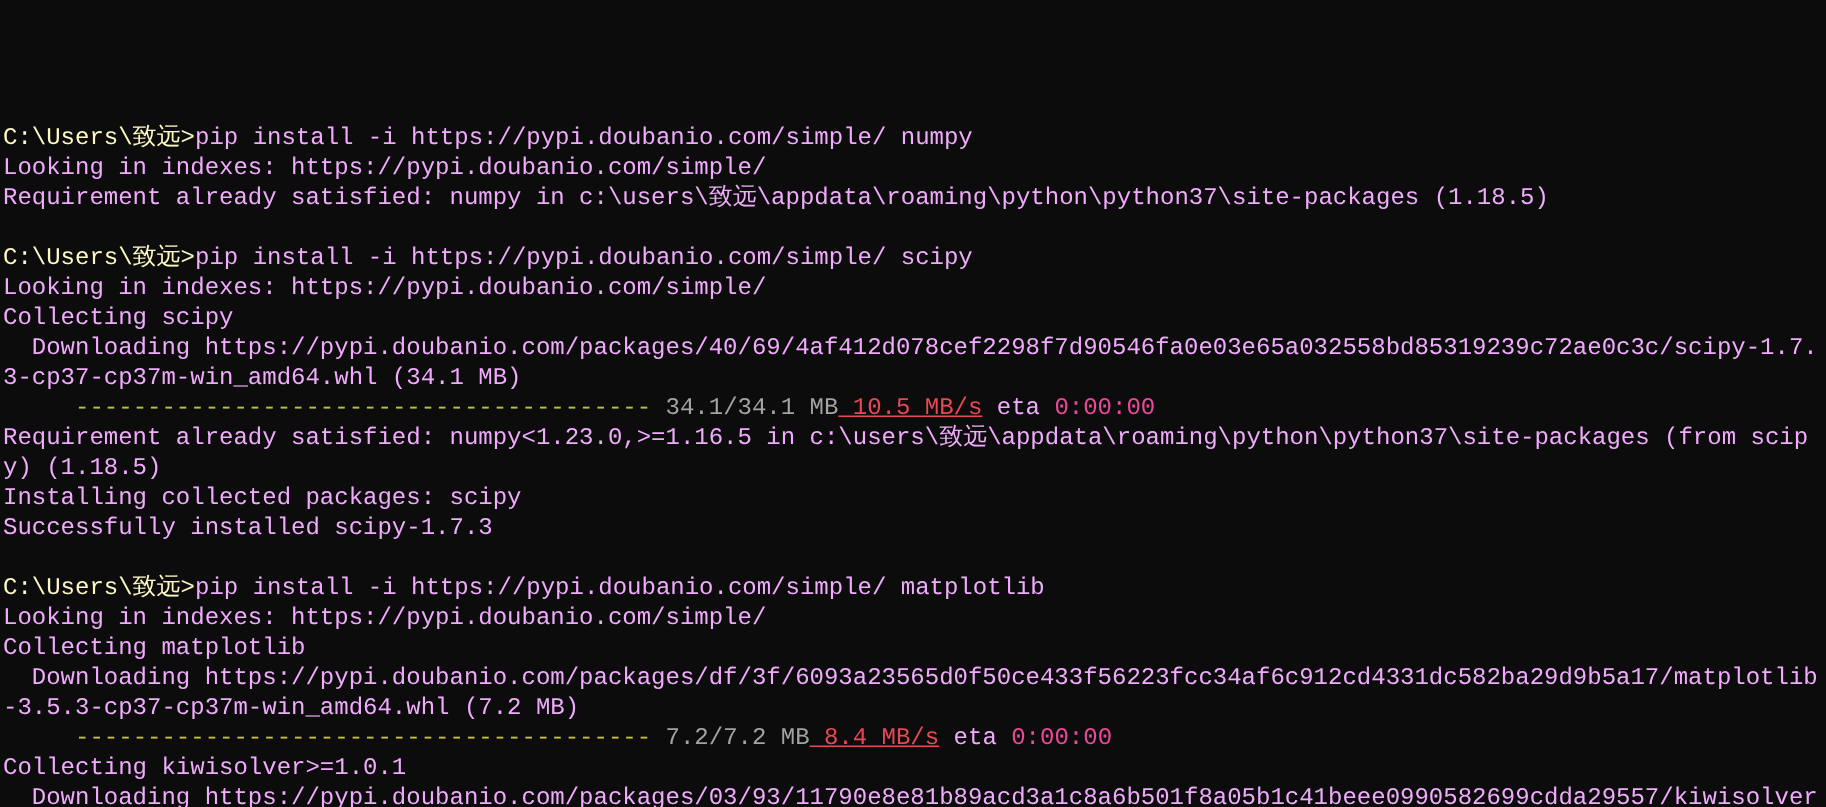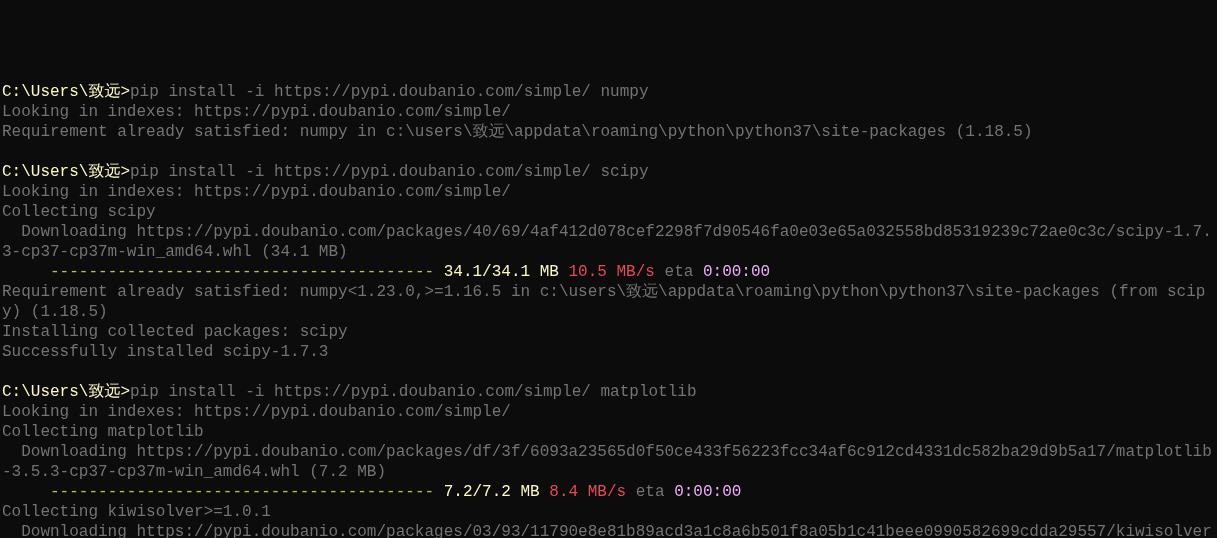--- a/index.html
+++ b/index.html
@@ -18,30 +18,31 @@
       word-break: break-all;
       width: 1217px;
     }
     .line {
       display: block;
     }
     .prompt {
       color: #fef9c3;
     }
     .white {
-      color: #737373;
+      color: #f0abfc;
     }
     .green {
-      color: #fef9c3;
+      color: #a3a3a3;
     }
     .red {
       color: #e74856;
+      text-decoration: underline;
     }
     .blue {
-      color: #f0abfc;
+      color: #ec4899;
     }
     .yellow {
       color: #c0c040;
     }
   </style>
 </head>
 <body>
 
 
 

